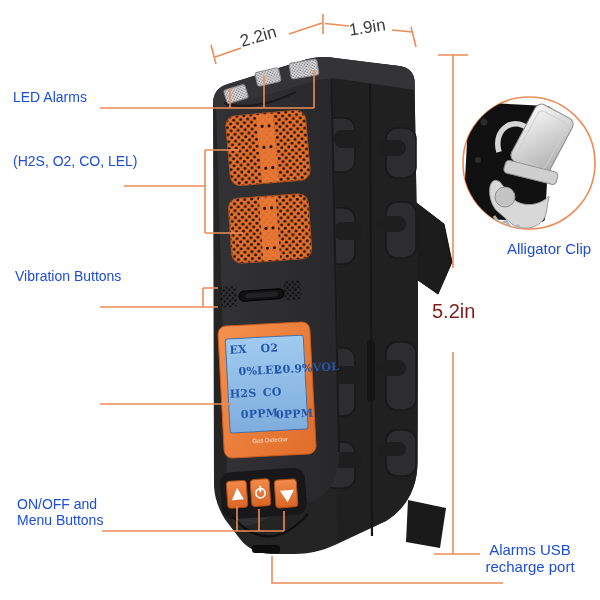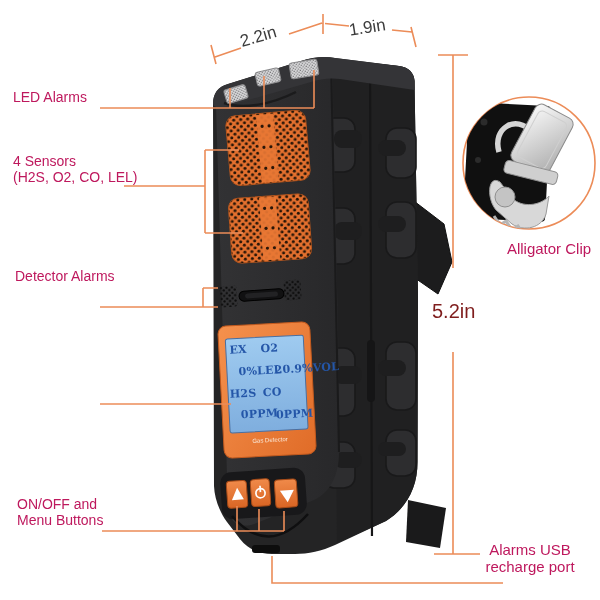--- a/index.html
+++ b/index.html
@@ -1,19 +1,19 @@
 <!DOCTYPE html>
 <html><head>
 <meta charset="utf-8">
 <style>
   html,body{margin:0;padding:0;background:#fff;}
   .stage{position:relative;width:600px;height:600px;background:#ffffff;overflow:hidden;
          font-family:"Liberation Sans",sans-serif;color:#3b3b3b;}
   .stage svg{position:absolute;left:0;top:0;}
-  .lbl{position:absolute;font-size:14px;line-height:16px;color:#be185d;white-space:nowrap;}
+  .lbl{position:absolute;font-size:14px;line-height:16px;color:#1d4ed8;white-space:nowrap;}
   .lbl-right{font-size:15px;}
   .dim{position:absolute;font-size:17px;color:#3c3c3c;white-space:nowrap;}
   .dim-big{position:absolute;font-size:20px;color:#7f1d1d;white-space:nowrap;}
   .usb-label{text-align:center;width:120px;white-space:normal;line-height:17px;}
   .clip-label{width:120px;text-align:center;}
   
   .lcd-text{position:absolute;left:226px;top:340px;width:84px;height:96px;
             transform:rotate(-3deg);transform-origin:0 0;
             font-family:"DejaVu Serif",serif;font-weight:bold;
             color:#2456a8;font-size:11px;}
@@ -220,26 +220,25 @@
     <path d="M325,23.5 L349,26 M392,30 L412,32 M411,27 L416,47"></path>
     <path d="M438,55 L468,55 M453,55 L453,268 M453,352 L453,554 M434,554 L480,554"></path>
   </g>
 </svg>
 
 <div class="lbl" style="left:13px;top:89px;">
   <span>LED Alarms</span>
 </div>
 
 <div class="lbl" style="left:13px;top:153px;">
-  <div>4 Sensors</div>
   <div>(H2S, O2, CO, LEL)</div>
 </div>
 
 <div class="lbl" style="left:15px;top:268px;">
-  <div>Detector Alarms</div>
+  <div>Vibration Buttons</div>
 </div>
 
 <div class="lbl" style="left:15px;top:368px;">
 </div>
 
 <div class="lbl" style="left:17px;top:496px;">
   <div>ON/OFF and</div>
   <div>Menu Buttons</div>
 </div>
 

